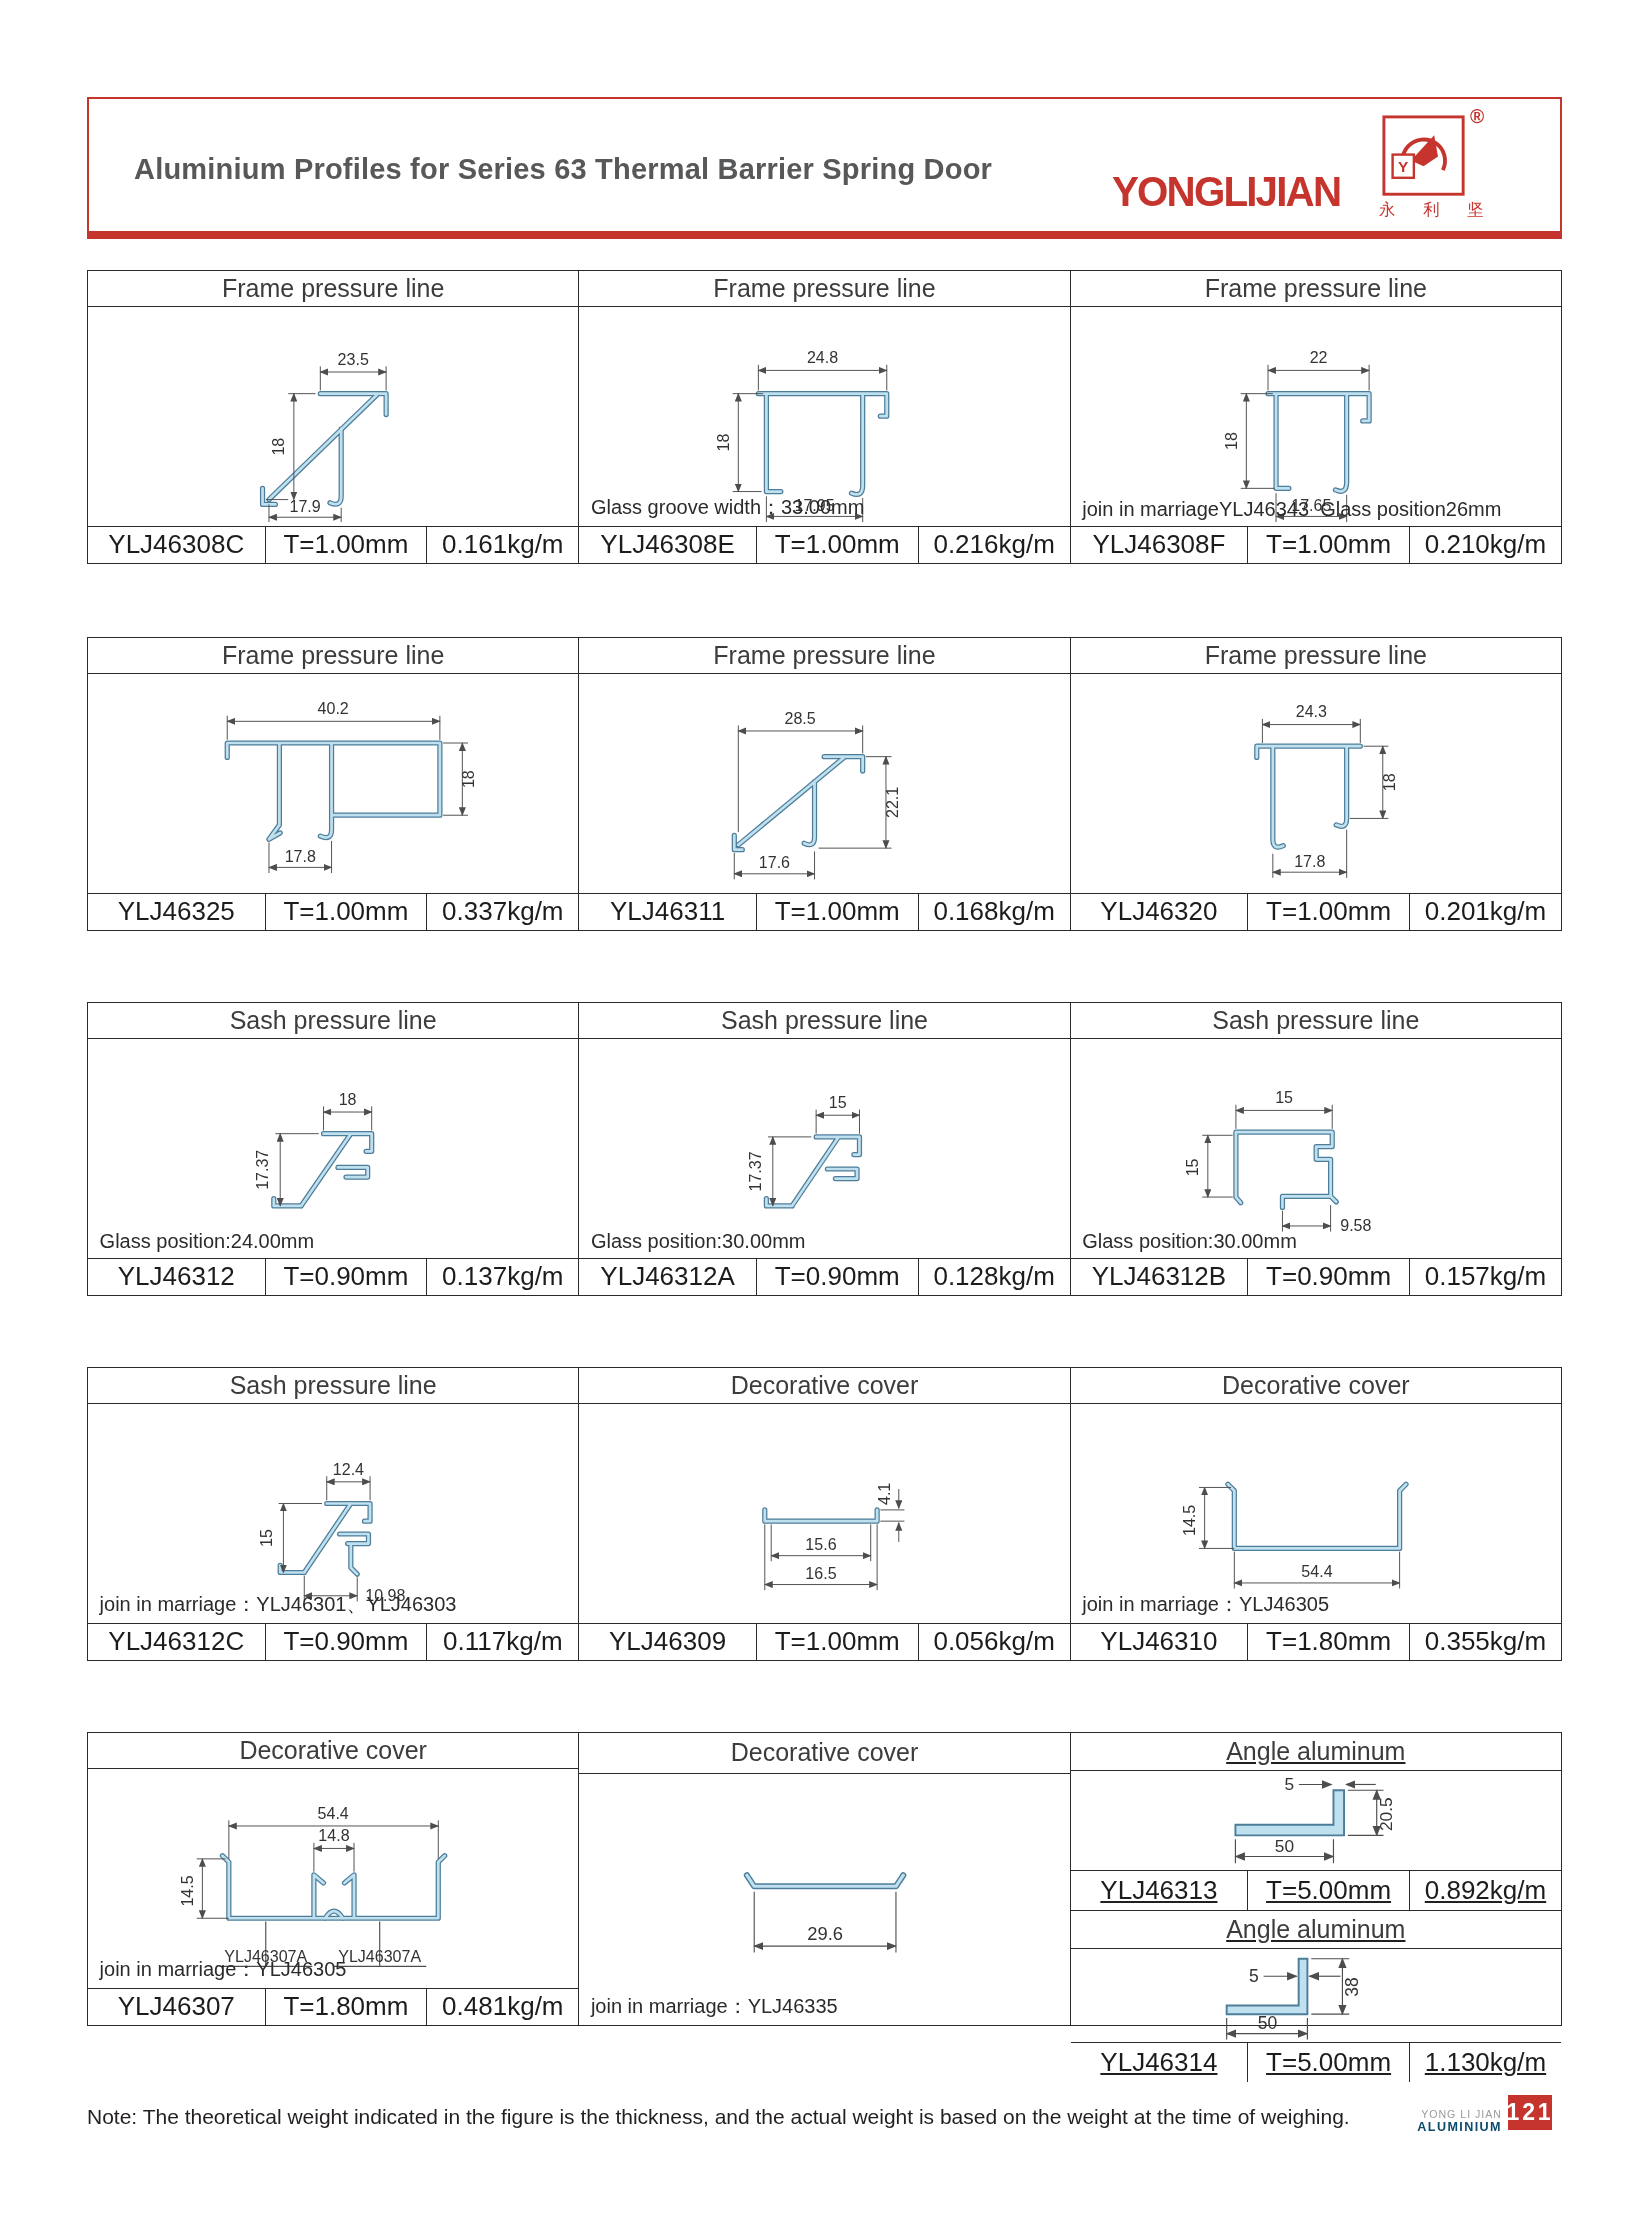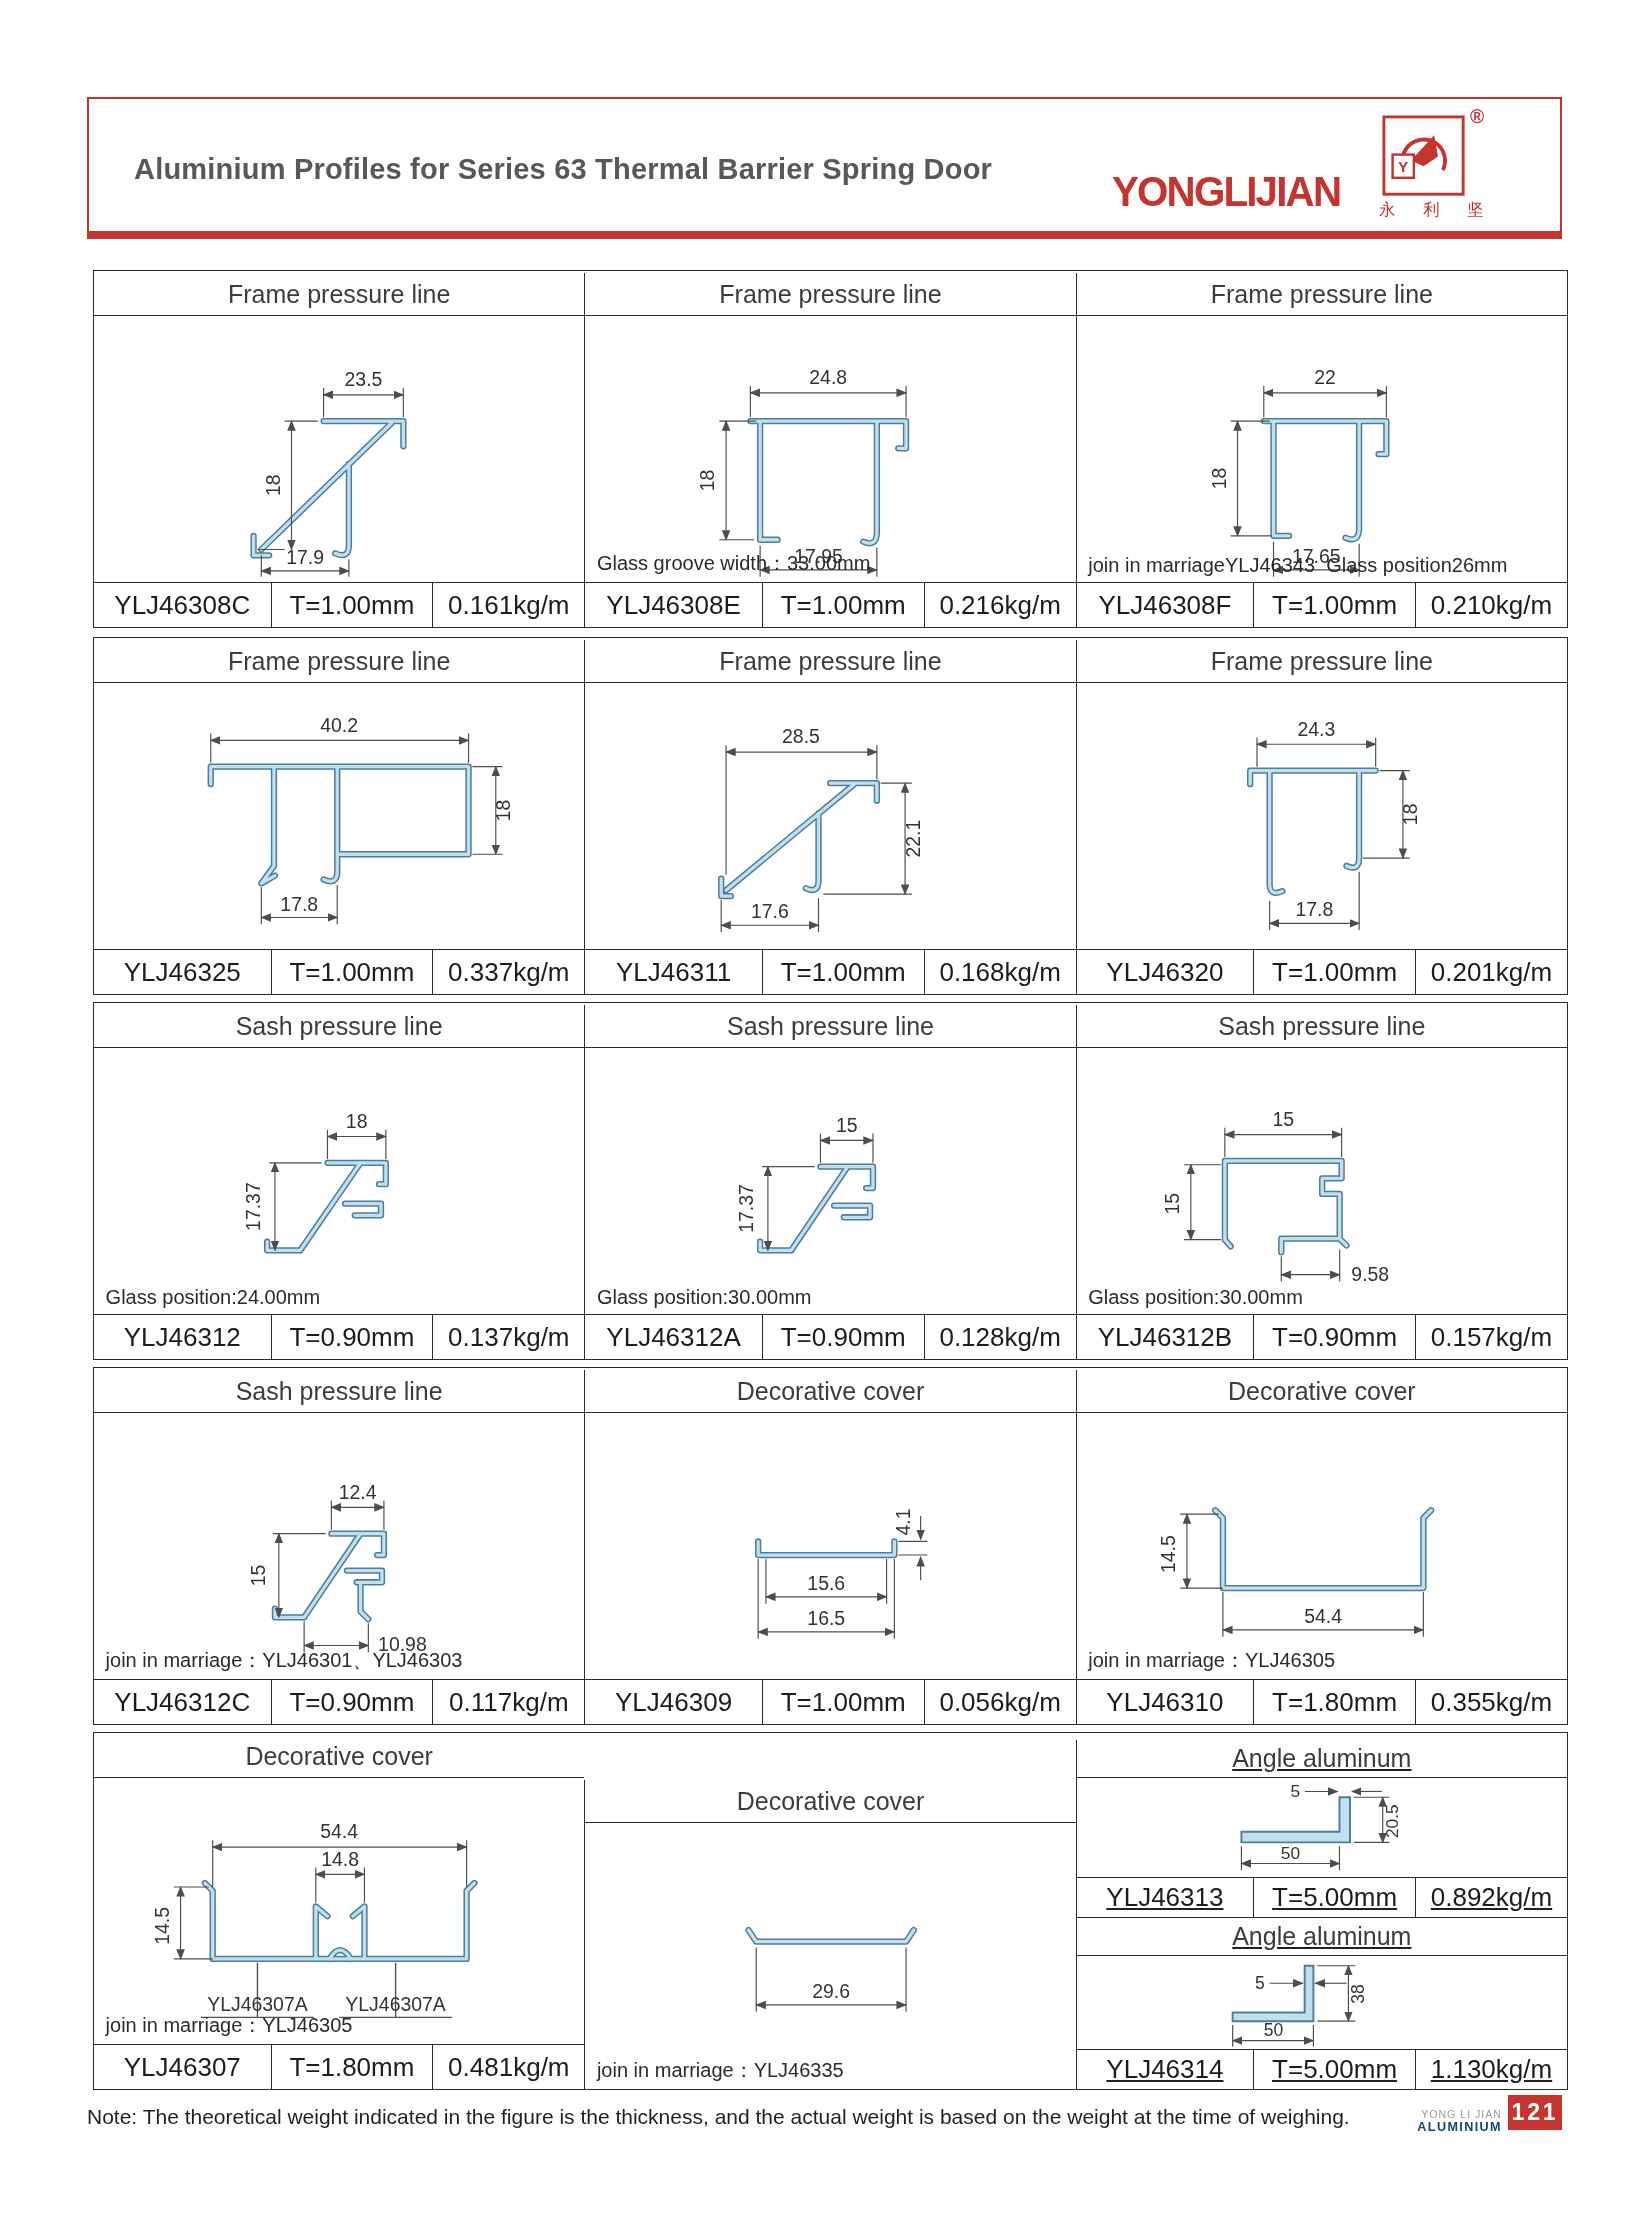--- a/index.html
+++ b/index.html
@@ -10,21 +10,21 @@
   }
   
   .hdr{position:absolute;left:87px;top:97px;width:1475px;height:142px;
        border:2.9px solid var(--red);border-bottom-width:8.7px;box-sizing:border-box;background:#fff;}
   .hdr-title{position:absolute;left:100px;top:153px;font-size:29px;font-weight:bold;color:#57585a;letter-spacing:0.2px;margin-left:34px;}
   .brand-word{position:absolute;left:1112px;top:168px;font-size:42px;font-weight:bold;color:var(--red);letter-spacing:-1.9px;transform:scaleX(.96);transform-origin:left;}
   .logo-mark{position:absolute;left:1381px;top:114px;width:87px;height:85px;}
   .logo-reg{position:absolute;left:1470px;top:106px;font-size:19.3px;color:var(--red);font-weight:bold;}
   .logo-cn{position:absolute;left:1379px;top:199px;width:91px;font-size:16.4px;color:var(--red);letter-spacing:11.6px;font-weight:normal;white-space:nowrap;}
   
-  .blk{position:absolute;left:93px;width:1475px;height:358px;border:1.9px solid #2b2b2b;box-sizing:border-box;display:flex;background:#fff;align-items:flex-end;}
+  .blk{position:absolute;left:87px;width:1475px;height:294px;border:1.9px solid #2b2b2b;box-sizing:border-box;display:flex;background:#fff;}
   .b0{top:270px}.b1{top:637px}.b2{top:1002px}.b3{top:1367px}.b4{top:1732px}
   .cell{flex:1 1 0;min-width:0;display:flex;flex-direction:column;}
   .cell + .cell{border-left:1.9px solid #2b2b2b;}
   .chead{height:42px;border-bottom:1.9px solid #2b2b2b;display:flex;align-items:center;justify-content:center;
          font-size:25px;color:#3c3c3c;}
   .cbody{flex:1 1 auto;position:relative;overflow:hidden;}
   .cbody svg{display:block;width:100%;height:100%;}
   .cnote{position:absolute;left:11.6px;bottom:4.8px;font-size:20px;color:#2b2b2b;white-space:pre;}
   .cfoot{height:44px;border-top:1.9px solid #2b2b2b;display:flex;font-size:26px;color:#1c1c1c;}
   .cfoot>div{display:flex;align-items:center;justify-content:center;box-sizing:border-box;}
@@ -50,21 +50,21 @@
   .ldr{stroke:#4d4d4d;stroke-width:1.4;fill:none;}
   text.dt{font-family:"Liberation Sans",sans-serif;font-size:20px;fill:#333;text-anchor:middle;}
   text.ds{text-anchor:start;}
   text.sm{font-size:18px;}
   text.pl{font-family:"Liberation Sans",sans-serif;font-size:20px;fill:#333;text-anchor:middle;}
   
   .note{position:absolute;left:87px;top:2105px;font-size:21px;color:#231f20;}
   .pgbrand{position:absolute;left:1359px;top:2097px;width:143px;text-align:right;line-height:1.1;margin-top:12px;}
   .pgbrand .l1{font-size:10.6px;color:#9a9a9a;letter-spacing:1px;}
   .pgbrand .l2{font-size:12.6px;color:#0c4a6e;font-weight:bold;letter-spacing:1.4px;}
-  .pgnum{position:absolute;left:1508px;top:2095px;width:54px;height:35px;background:var(--red);
+  .pgnum{position:absolute;left:1508px;top:2095px;width:44px;height:35px;background:var(--red);
          color:#fff;font-weight:bold;font-size:23px;letter-spacing:2.9px;display:flex;align-items:center;justify-content:center;}
   .lgsq{fill:#fff;stroke:var(--red);stroke-width:3;}
   .lgarc{fill:none;stroke:var(--red);stroke-width:4;}
   .lgpoly{fill:var(--red);}
   .lgybox{fill:#fff;stroke:var(--red);stroke-width:2.5;}
   .lgy{font-family:"Liberation Sans",sans-serif;font-size:16px;font-weight:bold;fill:var(--red);text-anchor:middle;}
 </style>
 </head>
 <body style="--red: #c5352e; --pfill: #bfe0ef; --pline: #4e7d99;">
 

